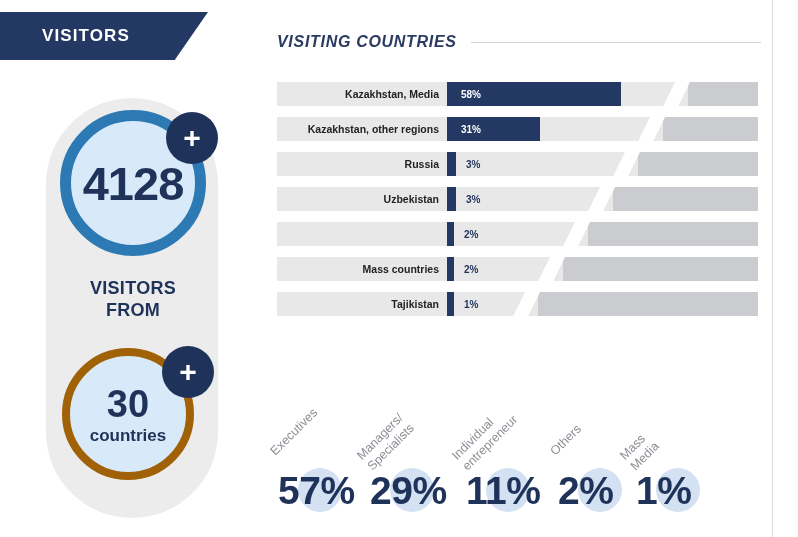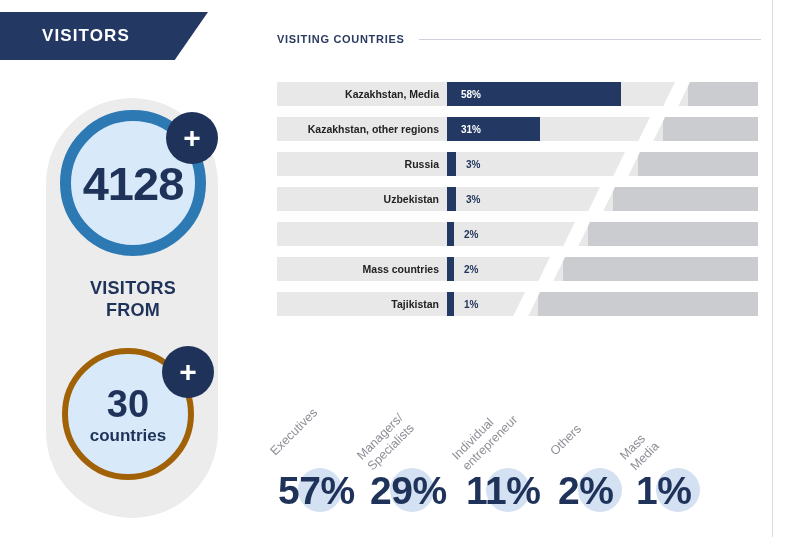--- a/index.html
+++ b/index.html
@@ -71,21 +71,21 @@
     justify-content: center;
   }
   .donut.big {
     left: 14px; top: 12px;
     width: 146px; height: 146px;
     border: 11px solid #2d79b4;
   }
   .donut.small {
     left: 16px; top: 250px;
     width: 132px; height: 132px;
-    border: 6px solid #a16207;
+    border: 8px solid #a16207;
   }
   .donut-number {
     color: #1f3259;
     font-weight: bold;
     line-height: 1;
   }
   .donut.big .donut-number { font-size: 47px; letter-spacing: -1px; }
   .donut.small .donut-number { font-size: 38px; }
   .donut-sub {
     color: #1f3259;
@@ -124,24 +124,25 @@
   
   .section-head {
     position: absolute;
     display: flex;
     align-items: center;
     gap: 14px;
     width: 484px;
   }
   .section-head .title {
     color: #2b3a60;
-    font-size: 11px;
+    font-size: 16px;
     font-weight: bold;
     letter-spacing: 0.7px;
     white-space: nowrap;
+    font-style: italic;
   }
   .section-head .rule {
     flex: 1;
     height: 1px;
     background: #cfd2da;
   }
   #head-countries { left: 277px; top: 33px; }
   #head-profile   { left: 277px; top: 348px; }
 
   

